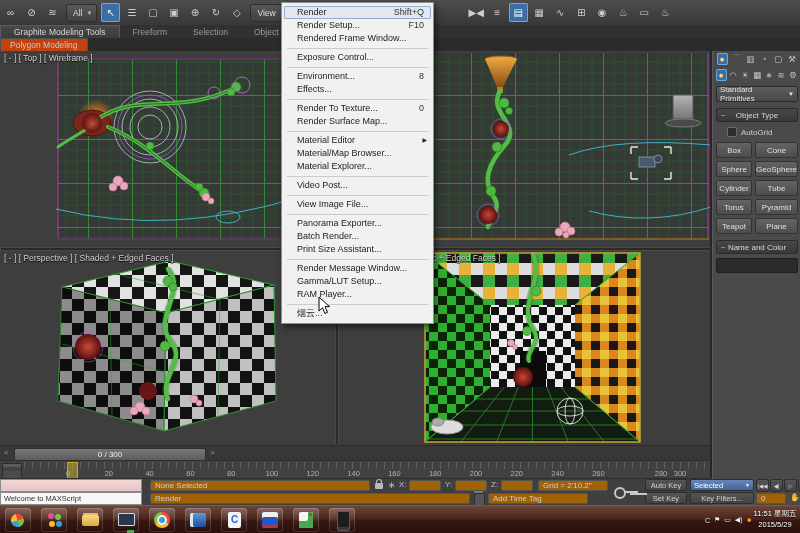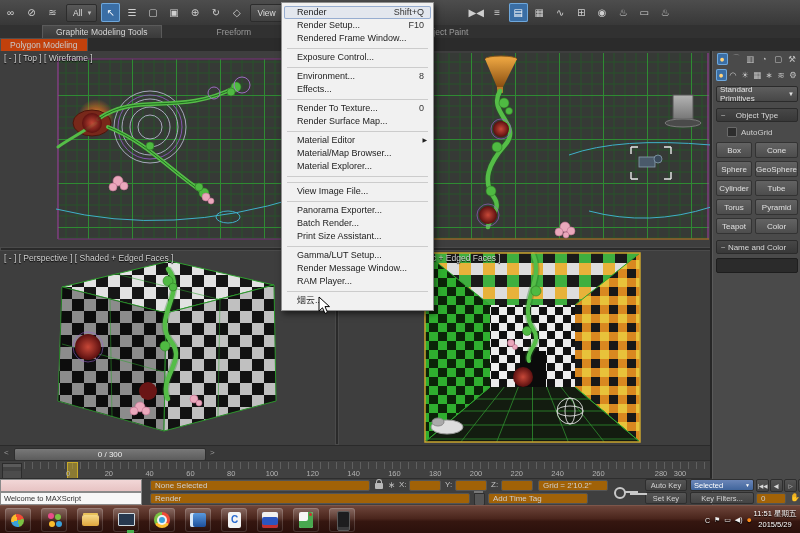--- a/index.html
+++ b/index.html
@@ -16,21 +16,21 @@
   .tbi.on{background:#3a6ea5;color:#fff;box-shadow:inset 0 0 0 1px #6fa8dc;}
   .tb-dd{height:16px;margin:0 3px;padding:0 4px 0 6px;background:linear-gradient(#585858,#404040);
          border:1px solid #2c2c2c;border-radius:2px;font-size:8.5px;color:#ddd;
          display:flex;align-items:center;gap:4px;}
   .tb-dd .car{font-size:6px;color:#bbb;}
   .tb-sep{width:1px;height:16px;background:#2c2c2c;margin:0 3px;border-right:1px solid #555;}
 
   
   #ribbon{left:0;top:25px;width:800px;height:13px;background:#313131;display:flex;align-items:stretch;
           border-bottom:1px solid #262626;font-size:8.5px;}
-  .rtab{padding:4px 13px;display:flex;align-items:center;color:#9b9b9b;margin-left:42px;}
+  .rtab{padding:4px 13px;display:flex;align-items:center;color:#9b9b9b;}
   .rtab.act{background:linear-gradient(#4a4a4a,#3a3a3a);color:#d6d6d6;border:1px solid #5a5a5a;border-bottom:none;}
   #polybar{left:0;top:38px;width:800px;height:13px;background:#2b2b2b;border-bottom:1px solid #242424;display:flex;}
   .ptab{padding:0 9px;background:#c2410c;border:1px solid #4e4e4e;border-bottom:none;color:#c9c9c9;
         font-size:8.5px;display:flex;align-items:center;}
 
   
   .vp{background:#3e3e3e;overflow:hidden;}
   #vpA{left:0;top:51px;width:335px;height:196px;}
   #vpB{left:339px;top:51px;width:373px;height:196px;}
   #vpC{left:0;top:251px;width:335px;height:194px;}
@@ -464,21 +464,21 @@
 
     <span class="cp-btn">Box</span>
         <span class="cp-btn">Cone</span>
         <span class="cp-btn">Sphere</span>
         <span class="cp-btn">GeoSphere</span>
         <span class="cp-btn">Cylinder</span>
         <span class="cp-btn">Tube</span>
         <span class="cp-btn">Torus</span>
         <span class="cp-btn">Pyramid</span>
         <span class="cp-btn">Teapot</span>
-        <span class="cp-btn">Color</span>
+        <span class="cp-btn">Plane</span>
       </div>
     <div class="rollout">Name and Color</div>
     <div id="namefield"></div>
   </div>
 
   <div id="tslider" class="abs">
     <span class="ts-arrow" style="left:4px">&lt;</span>
     <div id="ts-handle">0 / 300</div>
     <span class="ts-arrow" style="left:210px">&gt;</span>
   </div>
@@ -633,20 +633,25 @@
         <span class="mi-short"></span>
         
       </div>
 
       <div class="mi sep">
         <span class="mi-label"></span>
         <span class="mi-short"></span>
         
       </div>
 
+      <div class="mi">
+        <span class="mi-label">Video Post...</span>
+        <span class="mi-short"></span>
+        
+      </div>
 
       <div class="mi sep">
         <span class="mi-label"></span>
         <span class="mi-short"></span>
         
       </div>
 
       <div class="mi">
         <span class="mi-label">View Image File...</span>
         <span class="mi-short"></span>
@@ -677,27 +682,27 @@
         
       </div>
 
       <div class="mi sep">
         <span class="mi-label"></span>
         <span class="mi-short"></span>
         
       </div>
 
       <div class="mi">
+        <span class="mi-label">Render Message Window...</span>
+        <span class="mi-short"></span>
+        
+      </div>
+
+      <div class="mi">
         <span class="mi-label">Gamma/LUT Setup...</span>
-        <span class="mi-short"></span>
-        
-      </div>
-
-      <div class="mi">
-        <span class="mi-label">Render Message Window...</span>
         <span class="mi-short"></span>
         
       </div>
 
       <div class="mi">
         <span class="mi-label">RAM Player...</span>
         <span class="mi-short"></span>
         
       </div>
 

